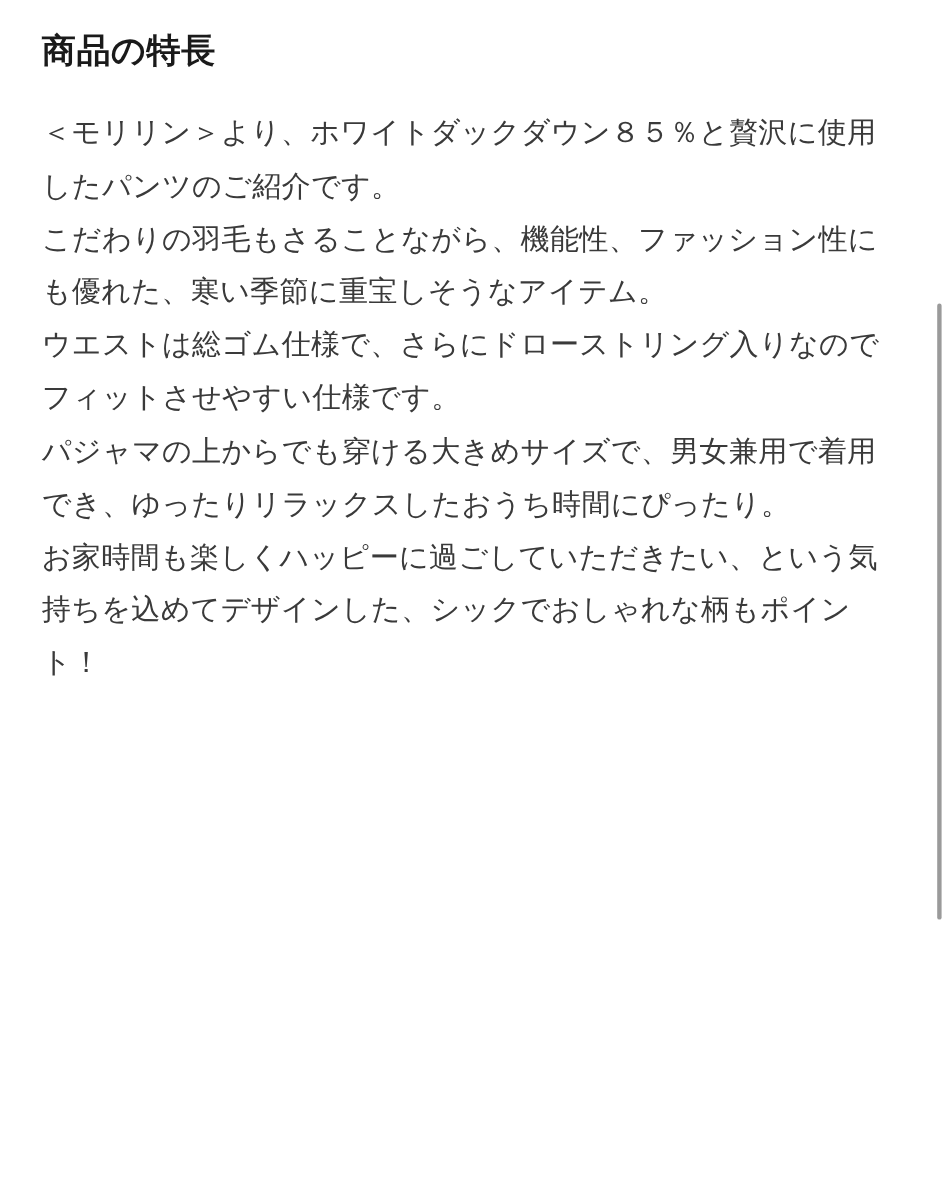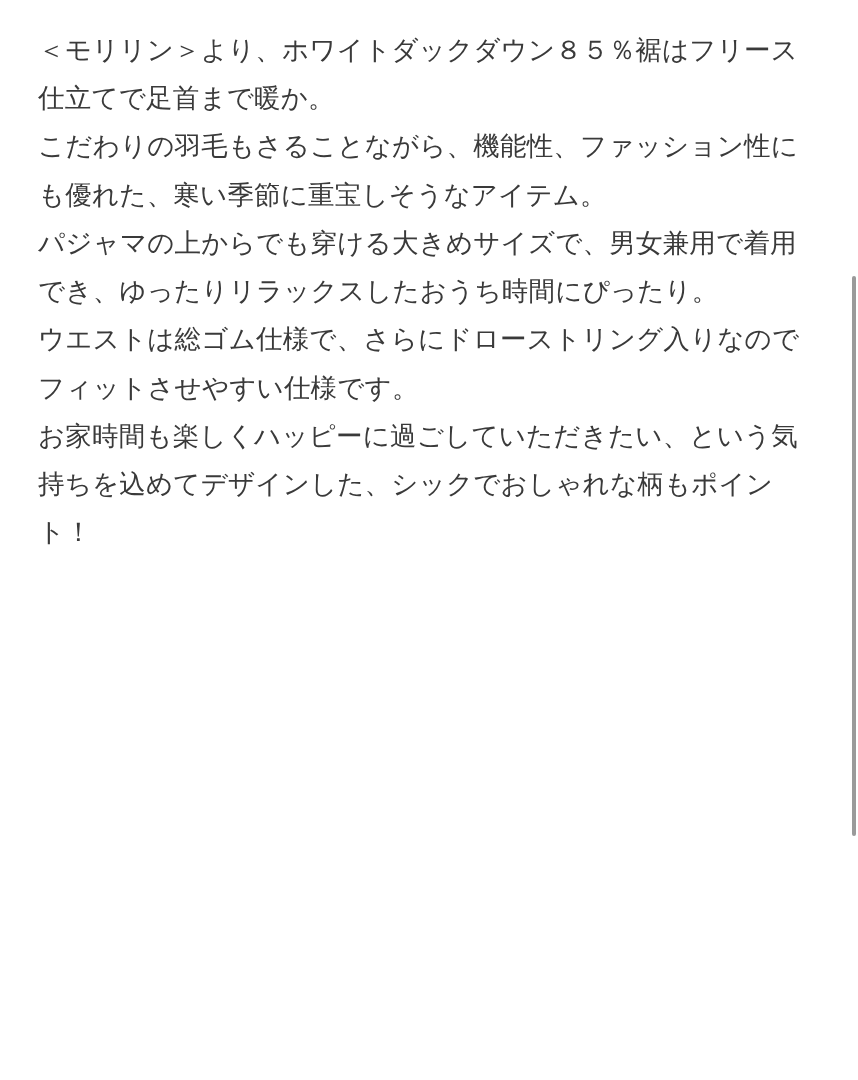--- a/index.html
+++ b/index.html
@@ -64,26 +64,27 @@
     height: 560px;
     border-radius: 2px;
     background: #9a9a9a;
   }
 </style>
 </head>
 <body>
 
 <div class="page">
 
+  <h1 class="section-title">商品の特長</h1>
 
   <div class="body-text">
-    <p class="para">＜モリリン＞より、ホワイトダックダウン８５％裾はフリース仕立てで足首まで暖か。</p>
+    <p class="para">＜モリリン＞より、ホワイトダックダウン８５％と贅沢に使用したパンツのご紹介です。</p>
     <p class="para">こだわりの羽毛もさることながら、機能性、ファッション性にも優れた、寒い季節に重宝しそうなアイテム。</p>
+    <p class="para">ウエストは総ゴム仕様で、さらにドローストリング入りなのでフィットさせやすい仕様です。</p>
     <p class="para">パジャマの上からでも穿ける大きめサイズで、男女兼用で着用でき、ゆったりリラックスしたおうち時間にぴったり。</p>
-    <p class="para">ウエストは総ゴム仕様で、さらにドローストリング入りなのでフィットさせやすい仕様です。</p>
     <p class="para">お家時間も楽しくハッピーに過ごしていただきたい、という気持ちを込めてデザインした、シックでおしゃれな柄もポイント！</p>
   </div>
 
   <div class="scroll-track">
     <div class="scroll-thumb"></div>
   </div>
 
 </div>
 
 </body></html>

